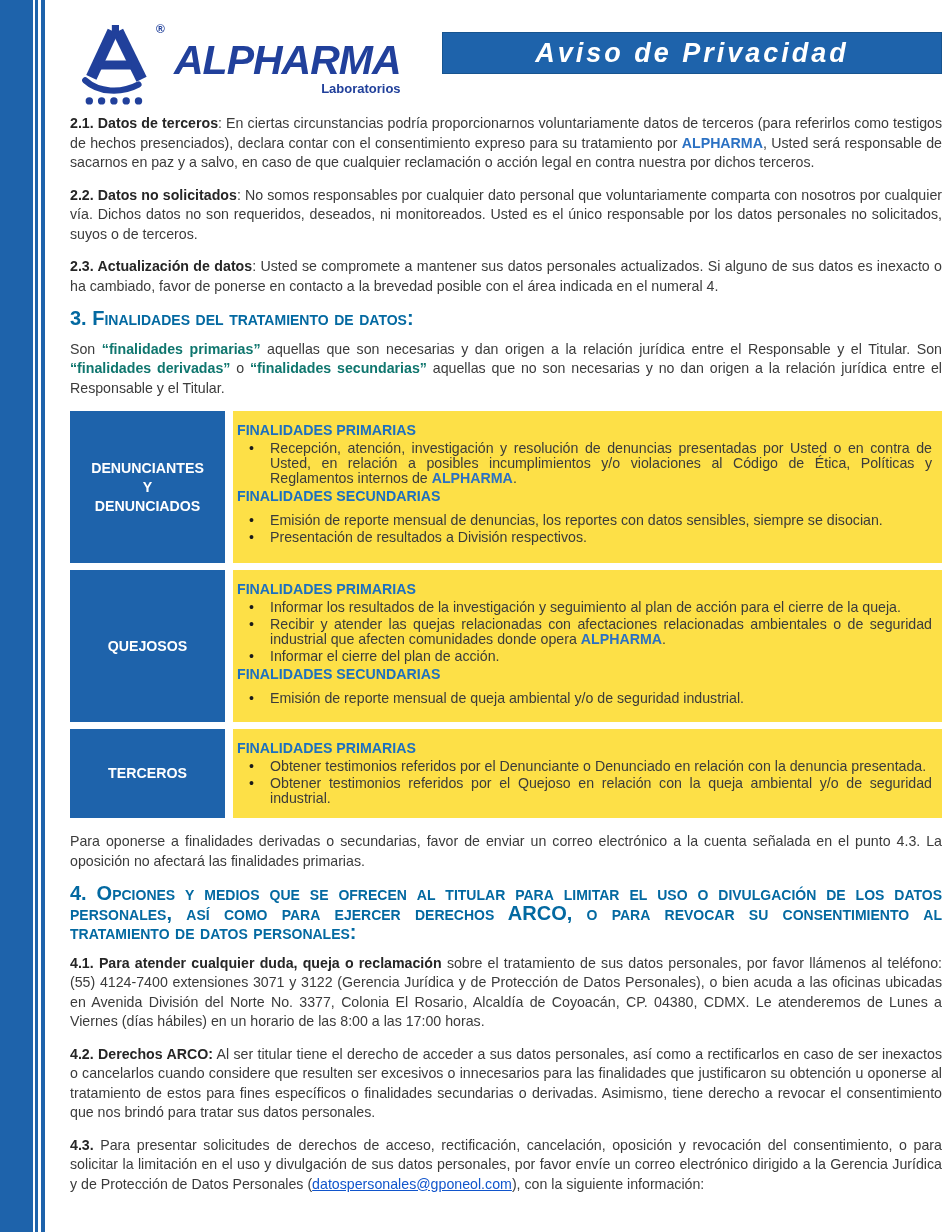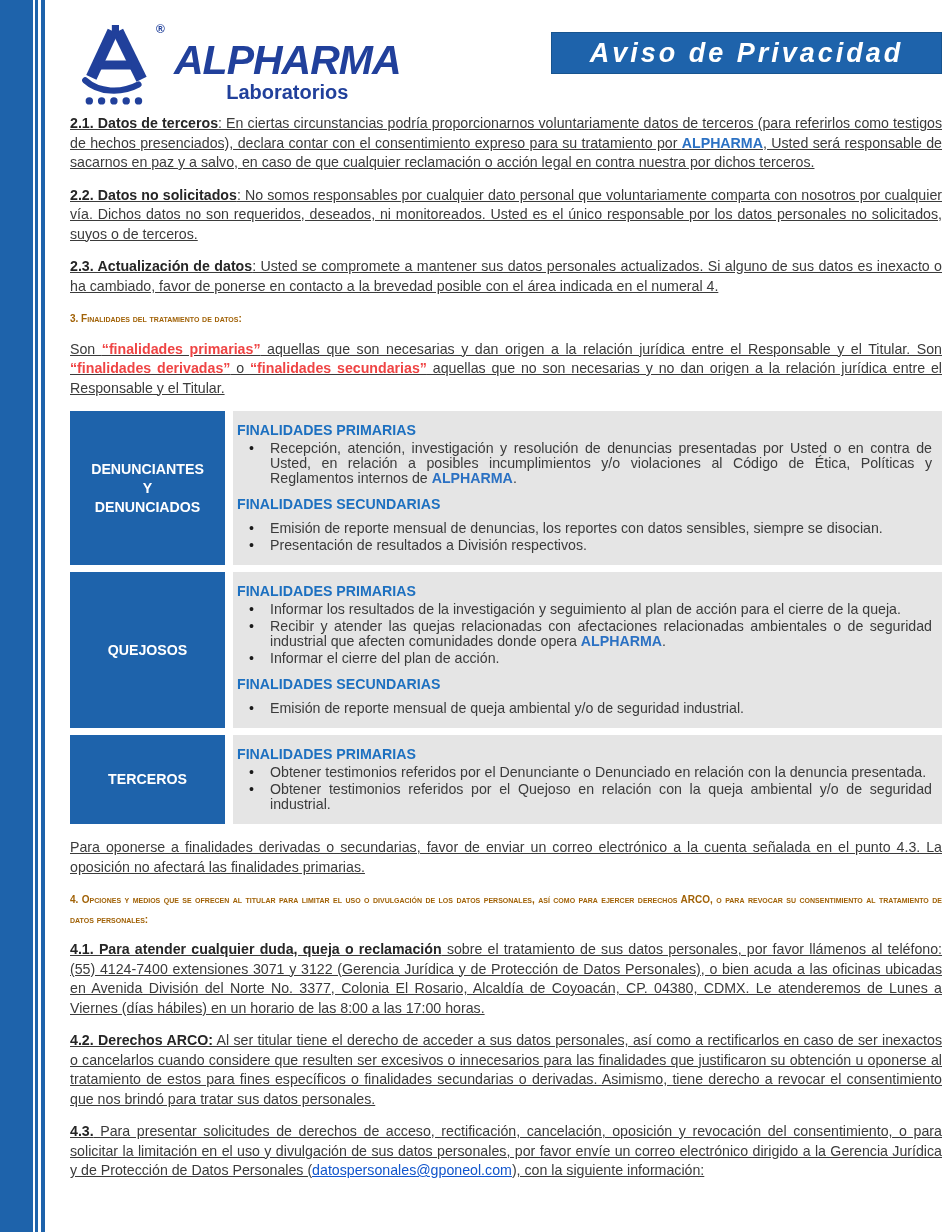--- a/index.html
+++ b/index.html
@@ -17,50 +17,50 @@
 
   .content { position:absolute; left:70px; top:24px; width:872px; }
 
   
   header { display:flex; justify-content:space-between; align-items:flex-start; height:80px; margin-bottom:10px; }
   .logo { display:flex; align-items:flex-start; position:relative; }
   .logo svg { display:block; }
   .logo-reg { position:absolute; left:86px; top:-2px; font-size:12px; color:#21409b; font-weight:bold; }
   .logo-text { margin-left:8px; margin-top:16px; }
   .brand { font-size:41px; font-weight:900; font-style:italic; color:#21409b; letter-spacing:-1px; line-height:1; }
-  .logo-sub { font-size:20px; font-weight:bold; color:#21409b; text-align:center; margin-top:0px; }
+  .logo-sub { font-size:13px; font-weight:bold; color:#21409b; text-align:right; margin-top:0px; }
   .banner {
-    margin-top:8px; width:391px; height:42px; background:#1e63ab;
+    margin-top:8px; width:500px; height:42px; background:#1e63ab;
     border:1px solid #17548f; display:flex; align-items:center; justify-content:center;
   }
   .banner span { color:#ffffff; font-size:27px; font-weight:bold; font-style:italic; letter-spacing:3px; }
 
   
-  .para { text-align:justify; line-height:19.5px; margin-bottom:13px;text-decoration:underline; }
+  .para { text-align:justify; line-height:19.5px; margin-bottom:13px; }
   .seg-bold  { font-weight:bold; color:#262626; }
   .seg-brand { font-weight:bold; color:#2b71c3; }
-  .seg-quote { font-weight:bold; color:#ef4444; }
+  .seg-quote { font-weight:bold; color:#0f766e; }
   a.seg-link { color:#1155cc; text-decoration:underline; }
 
   .sc-head {
-    font-variant:small-caps; font-weight:bold; color:#a16207;
-    font-size:10px; line-height:19.5px; margin-bottom:11px; text-align:justify;
+    font-variant:small-caps; font-weight:bold; color:#0369a1;
+    font-size:20px; line-height:19.5px; margin-bottom:11px; text-align:justify;
   }
 
   
   .ftable { margin:2px 0 14px 0; }
   .trow { display:flex; margin-bottom:7px; }
   .tcat {
     flex:none; width:155px; margin-right:8px; background:#1e63ab; color:#ffffff;
     font-weight:bold; font-size:14.2px; display:flex; align-items:center; justify-content:center;
     text-align:center; padding:8px 22px; line-height:19px;
   }
-  .tcell { flex:1; background:#e5e5e5; padding:11px 10px 10px 4px; }
+  .tcell { flex:1; background:#fde047; padding:11px 10px 10px 4px; }
   .fhead { color:#1d70c0; font-weight:bold; margin-bottom:3px; }
-  .fhead.mt { margin-top:10px; margin-bottom:9px; }
+  .fhead.mt { margin-bottom:9px; }
   .fbullets { list-style:none; }
   .fbullets li { position:relative; padding-left:33px; text-align:justify; line-height:15px; margin-bottom:2px; }
   .fbullets li::before { content:"•"; position:absolute; left:12px; top:0; color:#1a1a1a; }
   .row-h1 { min-height:152px; } .row-h2 { min-height:152px; } .row-h3 { min-height:74px; }
 </style>
 </head>
 <body>
 
 <div class="bar-thick"></div>
 <div class="bar-line l1"></div>

